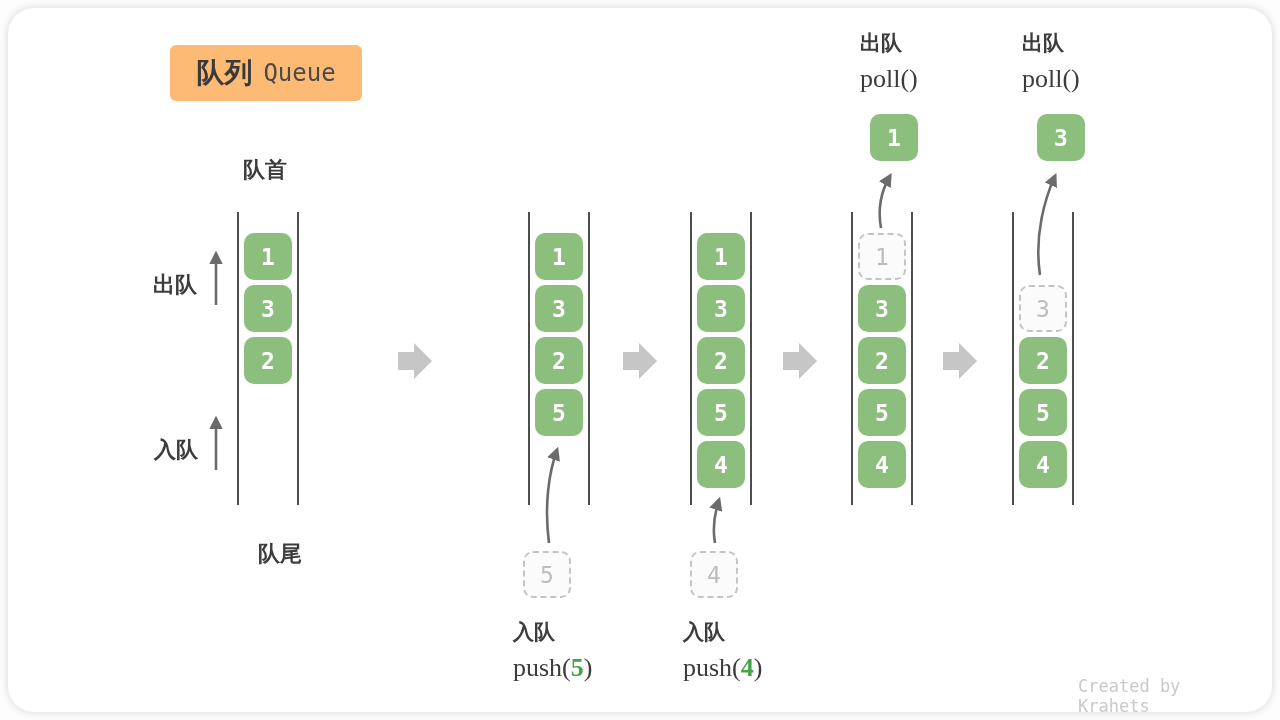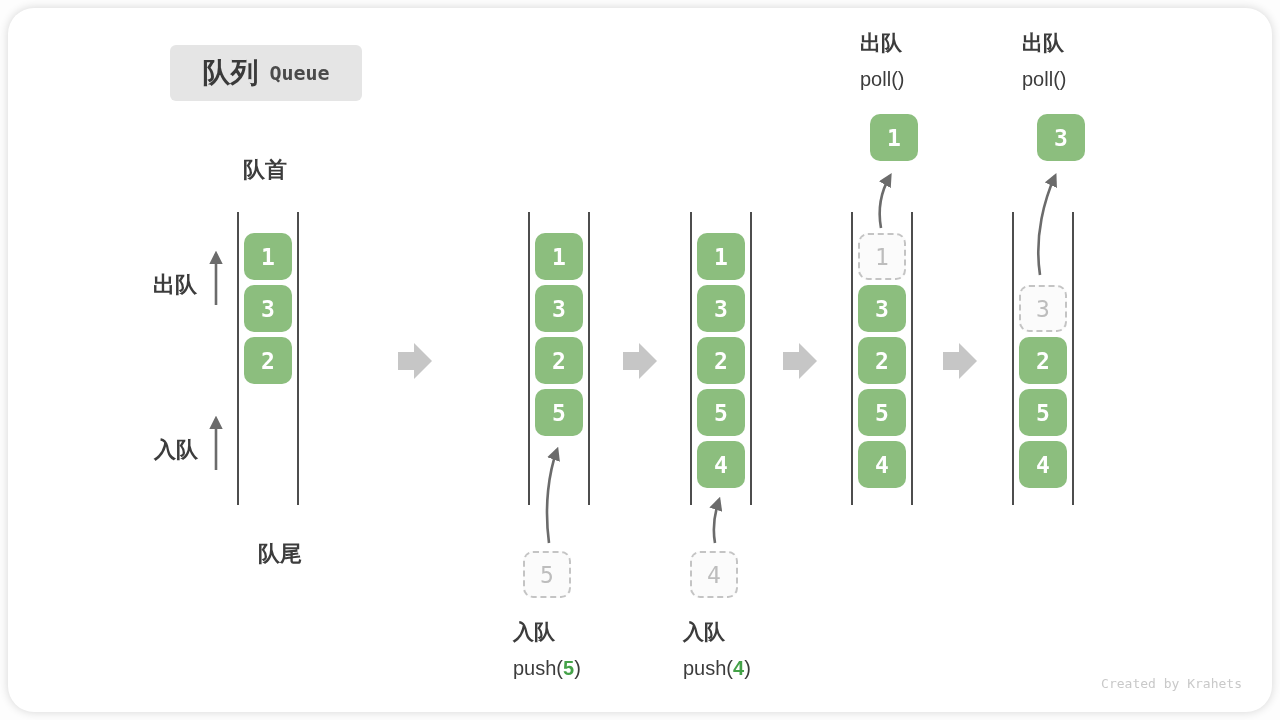--- a/index.html
+++ b/index.html
@@ -1,40 +1,40 @@
 <!DOCTYPE html>
 <html><head>
 <meta charset="utf-8">
 <style>
   html,body{margin:0;padding:0;background:#fdfdfd;}
   .stage{position:relative;width:1280px;height:720px;overflow:hidden;
          font-family:"Liberation Sans",sans-serif;}
   .card{position:absolute;left:8px;top:8px;width:1264px;height:704px;
         background:#ffffff;border-radius:26px;box-shadow:0 0 10px rgba(0,0,0,.16);}
   .title-badge{position:absolute;left:170px;top:45px;width:192px;height:56px;
-        background:#e5e5e5;border-radius:6px;display:flex;align-items:center;
+        background:#fdba74;border-radius:6px;display:flex;align-items:center;
         justify-content:center;gap:11px;}
   .title-zh{font-size:28px;font-weight:bold;color:#3a3a3a;}
-  .title-en{font-size:20px;color:#4a4a4a;font-family:"DejaVu Sans Mono",monospace;font-weight:bold;}
+  .title-en{font-size:24px;color:#4a4a4a;font-family:"DejaVu Sans Mono",monospace;}
   .zh-label{position:absolute;font-size:22px;font-weight:bold;color:#3c3c3c;white-space:nowrap;}
   .svg-layer{position:absolute;left:0;top:0;width:1280px;height:720px;pointer-events:none;}
   .queue-walls{position:absolute;border-left:2px solid #4d4d4d;border-right:2px solid #4d4d4d;
         box-sizing:border-box;}
   .cell{position:absolute;width:48px;height:47px;border-radius:10px;background:#8CBE7E;
         color:#ffffff;font-family:"DejaVu Sans Mono",monospace;font-size:23px;font-weight:bold;
         display:flex;align-items:center;justify-content:center;}
   .cell.ghost{background:#fbfbfb;border:2px dashed #c4c4c4;box-sizing:border-box;
         color:#bdbdbd;font-weight:normal;}
   .ann{position:absolute;display:flex;flex-direction:column;white-space:nowrap;}
   .ann .zh-line{font-size:21px;font-weight:bold;color:#3c3c3c;line-height:27px;}
-  .ann .code-line{font-family:Liberation Sans, sans-serif;font-size:20px;color:#3c3c3c;
+  .ann .code-line{font-family:Liberation Serif, serif;font-size:26px;color:#3c3c3c;
         line-height:30px;margin-top:8px;}
   .ann .code-arg{color:#44A248;font-weight:bold;}
-  .watermark{position:absolute;left:1078px;top:676px;width:164px;text-align:right;
-        font-family:"DejaVu Sans Mono",monospace;font-size:13px;color:#c9c9c9;}
+  .watermark{position:absolute;left:1078px;top:676px;width:164px;
+        font-family:"DejaVu Sans Mono",monospace;font-size:17px;color:#c9c9c9;}
 </style>
 </head>
 <body>
 
 <div class="stage">
   <div class="card"></div>
 
   <div class="title-badge">
     <span class="title-zh">队列</span>
     <span class="title-en">Queue</span>

